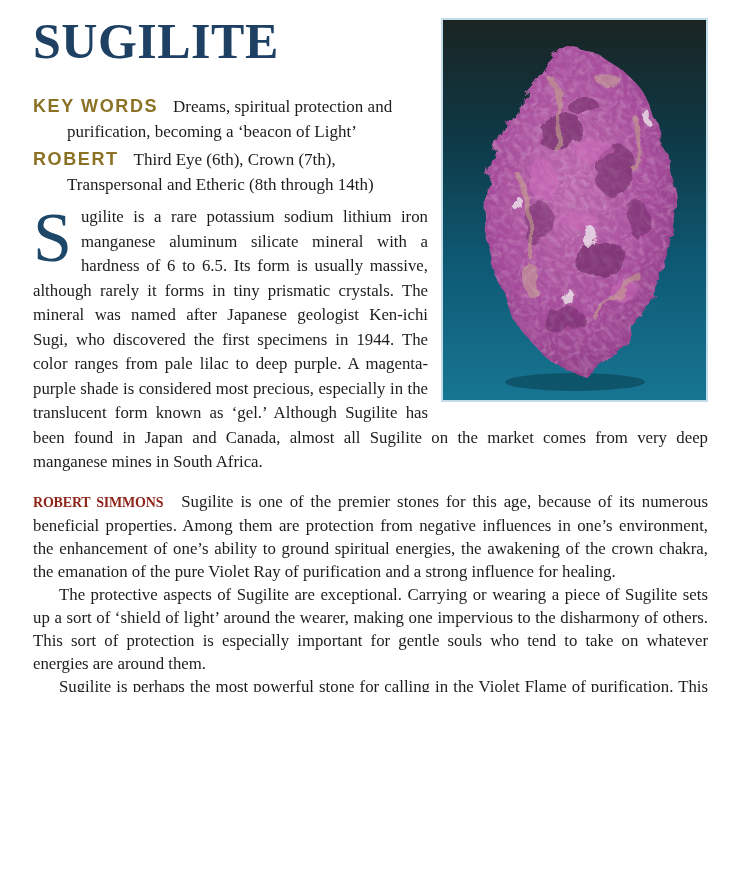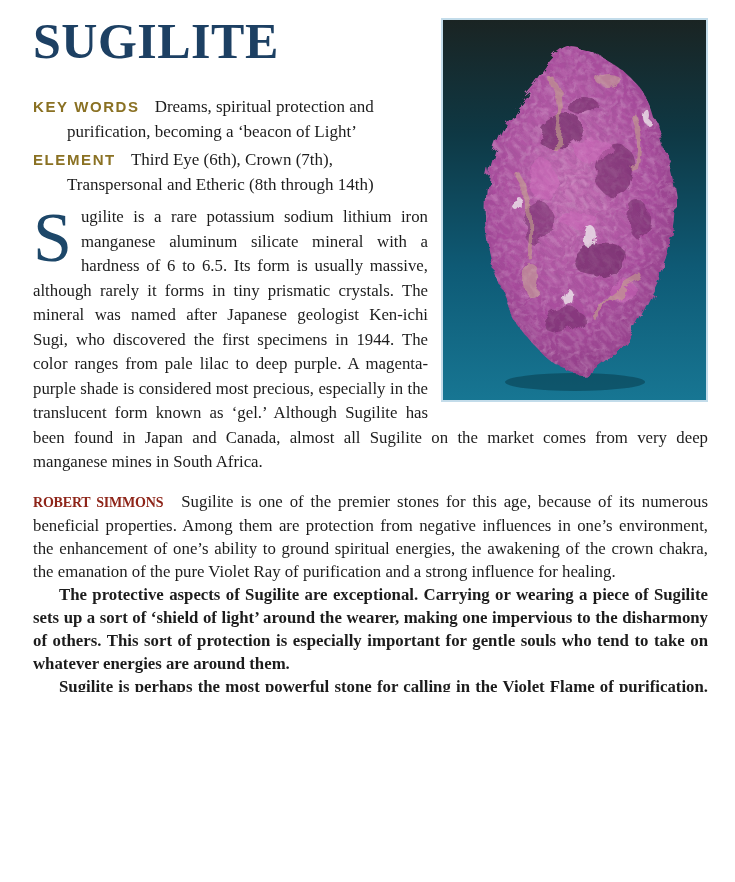--- a/index.html
+++ b/index.html
@@ -34,21 +34,21 @@
   .prop-row{
     font-size:17px;
     line-height:25px;
     padding-left:34px;
     text-indent:-34px;
     margin-bottom:3px;
   }
   .prop-label{
     font-family:"Liberation Sans", sans-serif;
     font-weight:bold;
-    font-size:15px;
+    font-size:18px;
     letter-spacing:1.6px;
     color:#8a7123;
     margin-right:15px;
   }
   p.intro{
     margin:8px 0 0 0;
     font-size:16.8px;
     line-height:24.5px;
     text-align:justify;
   }
@@ -60,21 +60,21 @@
     color:#1d4769;
     margin:4px 9px 0 0;
   }
   p.body-para{
     margin:0;
     font-size:16.8px;
     line-height:23px;
     text-align:justify;
   }
   p.body-para.first{margin-top:15px;}
-  p.body-para.indent{text-indent:26px;font-weight:bold;}
+  p.body-para.indent{text-indent:26px;}
   .author-label{
     font-family:"Liberation Serif", serif;
     font-weight:bold;
     font-size:14px;
     letter-spacing:-0.2px;
     color:#8e2519;
     margin-right:18px;
   }
 </style>
 </head>
@@ -175,21 +175,21 @@
     </svg>
   </figure>
 
   <h1 class="title">SUGILITE</h1>
 
   <div class="props">
     <div class="prop-row">
       <span class="prop-label">KEY WORDS</span><span class="prop-value">Dreams, spiritual protection and purification, becoming a ‘beacon of Light’</span>
     </div>
     <div class="prop-row">
-      <span class="prop-label">ELEMENT</span><span class="prop-value">Third Eye (6th), Crown (7th), Transpersonal and Etheric (8th through 14th)</span>
+      <span class="prop-label">ROBERT</span><span class="prop-value">Third Eye (6th), Crown (7th), Transpersonal and Etheric (8th through 14th)</span>
     </div>
   </div>
 
   <p class="intro">
     <span class="dropcap">S</span><span>ugilite is a rare potassium sodium lithium iron manganese aluminum silicate mineral with a hardness of 6 to 6.5. Its form is usually massive, although rarely it forms in tiny prismatic crystals. The mineral was named after Japanese geologist Ken-ichi Sugi, who discovered the first specimens in 1944. The color ranges from pale lilac to deep purple. A magenta-purple shade is considered most precious, especially in the translucent form known as ‘gel.’ Although Sugilite has been found in Japan and Canada, almost all Sugilite on the market comes from very deep manganese mines in South Africa.</span>
   </p>
 
   <p class="body-para first">
     <span class="author-label">ROBERT SIMMONS</span><span>Sugilite is one of the premier stones for this age, because of its numerous beneficial properties. Among them are protection from negative influences in one’s environment, the enhancement of one’s ability to ground spiritual energies, the awakening of the crown chakra, the emanation of the pure Violet Ray of purification and a strong influence for healing.</span>
   </p>

